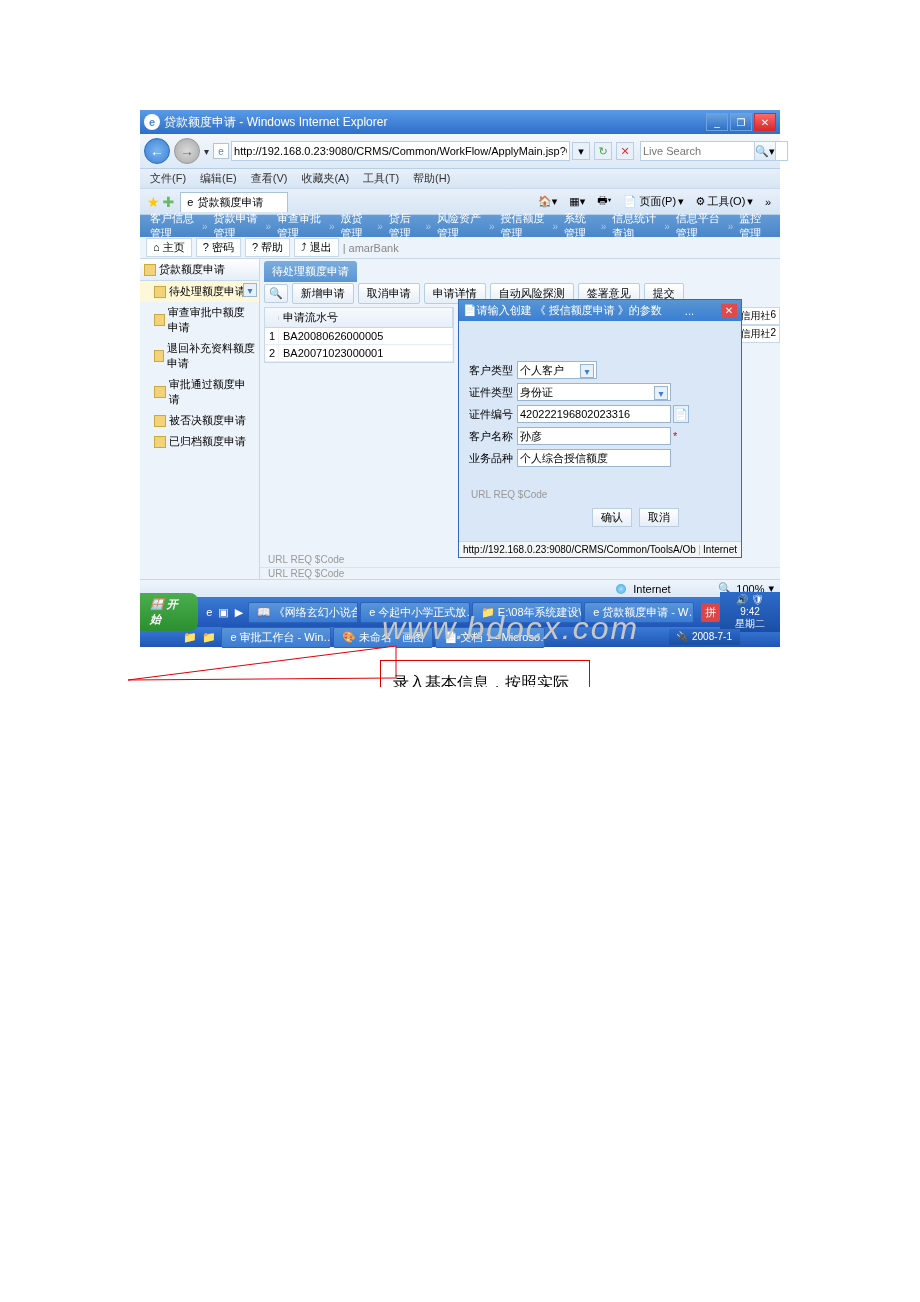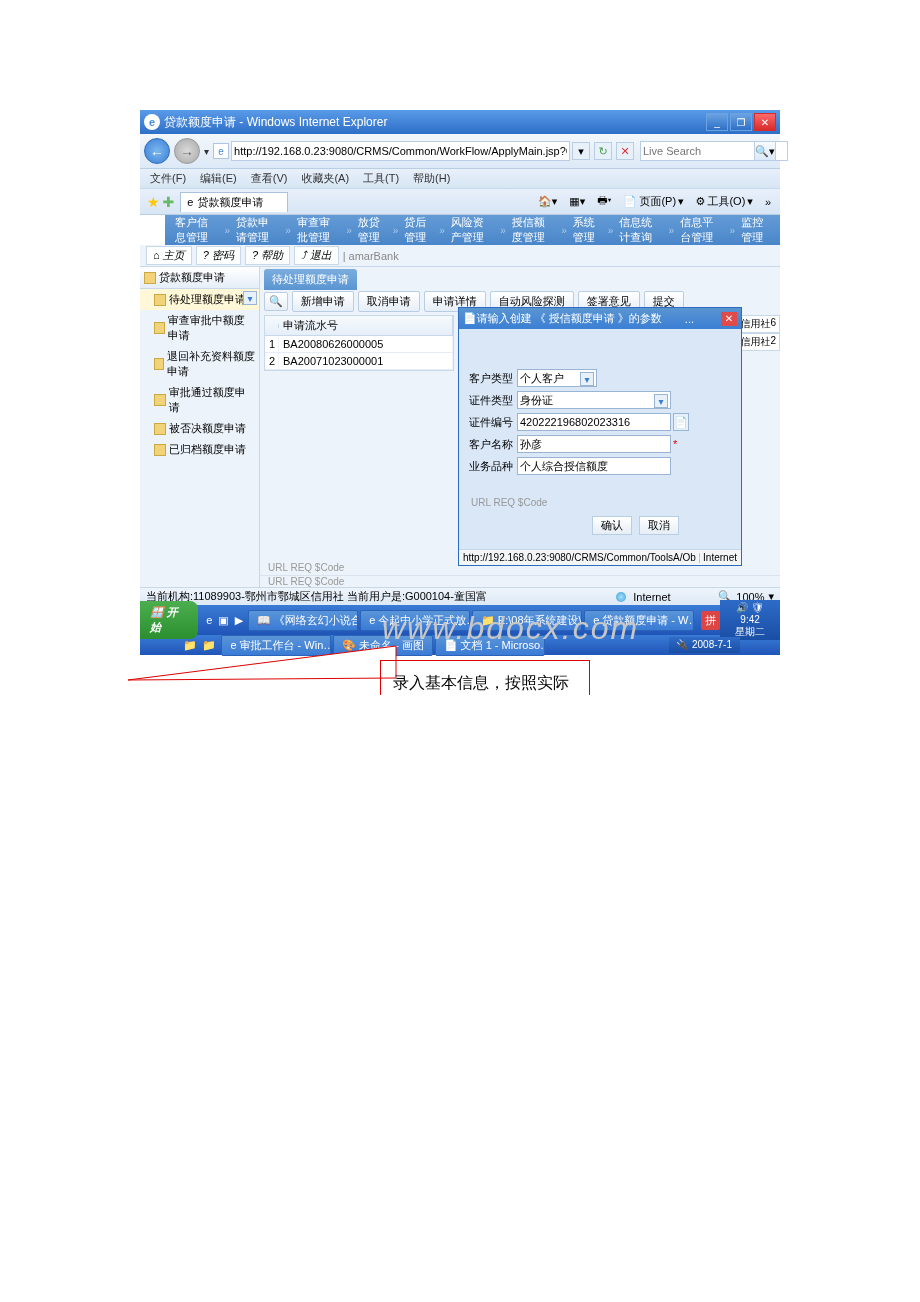--- a/index.html
+++ b/index.html
@@ -33,27 +33,27 @@
     
     
     .tabrow { background: linear-gradient(#e8f0fa,#d7e5f4); height: 26px; display:flex; align-items:center; padding:0 4px; border-bottom:1px solid #b9cde4; }
     .fav-star { color:#ffc800; font-size:14px; margin:0 3px; }
     .fav-plus { color:#69b96a; font-size:14px; margin-right:6px; }
     .tab { background:#fff; border:1px solid #aac2dd; border-bottom:none; padding:2px 24px 2px 6px; font-size:11px; display:flex; align-items:center; gap:4px; }
     .tabrow .tools { margin-left:auto; display:flex; gap:2px; align-items:center; font-size:11px; }
     .tool-btn { padding:2px 4px; border:1px solid transparent; font-size:11px; display:inline-flex; align-items:center; gap:2px; }
     
     
-    .appnav { background: linear-gradient(#649bd6,#4986c9); height: 30px; display:flex; align-items:center; padding:0 6px; font-size:11px; color:#fff;margin-left:25px; }
+    .appnav { background: linear-gradient(#649bd6,#4986c9); height: 22px; display:flex; align-items:center; padding:0 6px; font-size:11px; color:#fff; }
     .appnav span.nav { padding:0 4px; cursor:pointer; }
     .appnav span.sep { color:#a8c9eb; padding:0 2px; font-size:10px; }
     
     
     .secbar { background:#edf3fa; height:22px; border-bottom:1px solid #c8d8eb; display:flex; align-items:center; padding:0 6px; font-size:11px; gap:4px; }
-    .secbar .btn { background:#fdfefe; border:1px solid #c8d8eb; padding:1px 6px;font-style:italic; }
+    .secbar .btn { background:#fdfefe; border:1px solid #c8d8eb; padding:1px 6px; }
     
     
     .main { display:flex; height:320px; background:#edf3fa; }
     .sidebar { width:120px; background:#edf3fa; border-right:1px solid #c8d8eb; font-size:11px; }
     .side-head { background:linear-gradient(#fff,#e5eef8); padding:3px 4px; border-bottom:1px solid #c8d8eb; display:flex; align-items:center; gap:3px; }
     .side-item { padding:3px 4px 3px 14px; display:flex; align-items:center; gap:3px; }
     .side-item.sel { background:#fff8d8; }
     .side-ic { width:12px; height:12px; display:inline-block; background:#f3d37a; border:1px solid #c9a942; }
     .content { flex:1; position:relative; background:#edf3fa; }
     .ctab { position:absolute; top:2px; left:4px; background:linear-gradient(#7badde,#5a95d2); color:#fff; font-size:11px; padding:3px 8px; border-radius:3px 3px 0 0; }
@@ -314,21 +314,20 @@
             <span>Internet</span>
         </div>
       </div>
 
       <div class="cstat">URL REQ $Code</div>
       <div class="cstat2">URL REQ $Code</div>
     </div>
   </div>
 
   <div class="iestatus">
-    <span>当前机构:11089903-鄂州市鄂城区信用社    当前用户是:G000104-童国富</span>
     <span class="zoom">
       <span class="world"></span>
       <span>Internet</span>
       <span style="width:40px"></span>
       <span>🔍</span>
       <span>100%</span>
       <span>▾</span>
     </span>
   </div>
 

